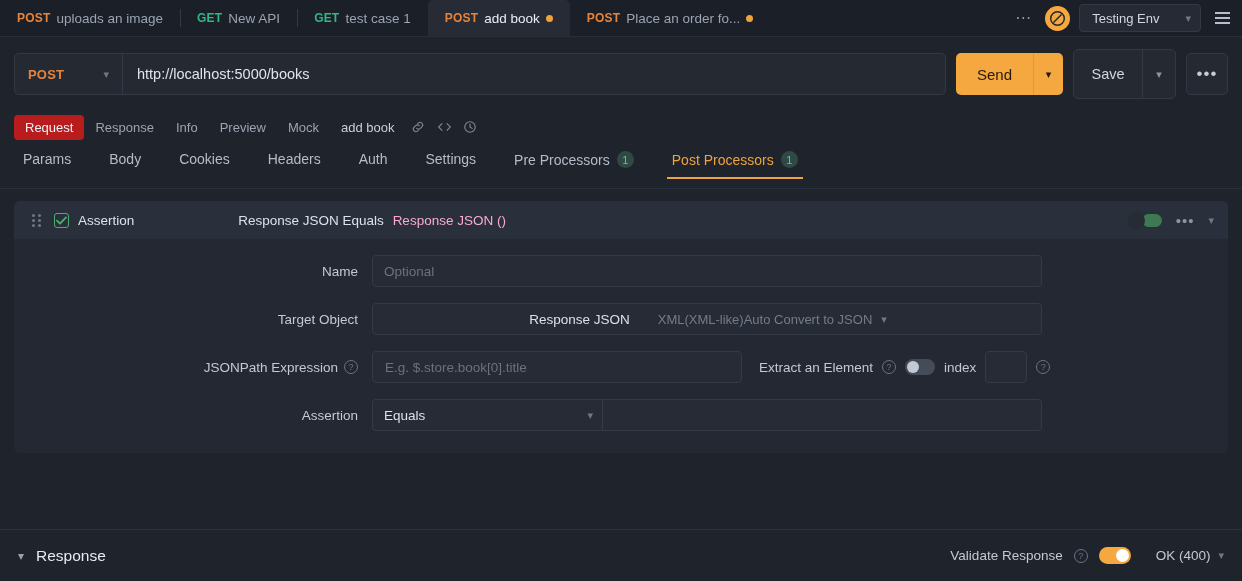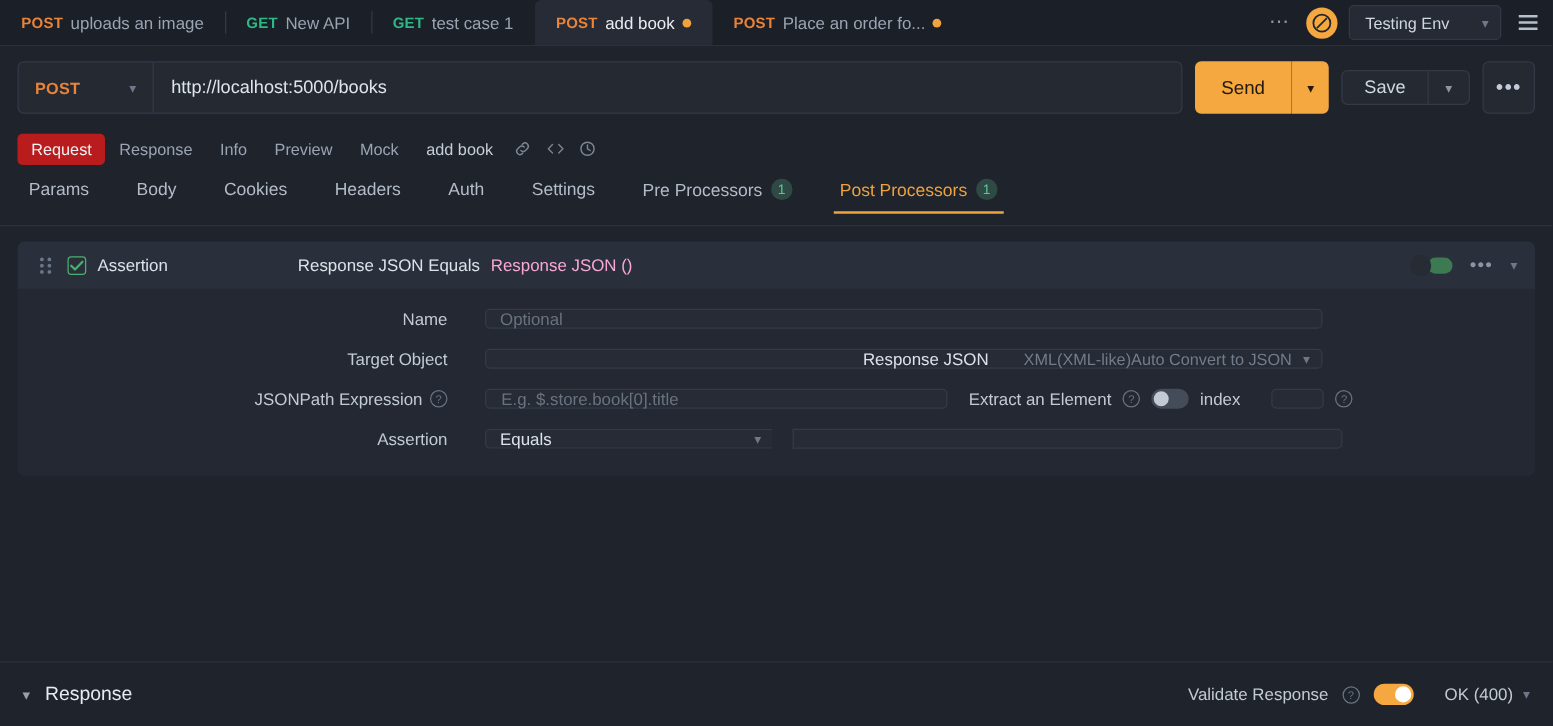--- a/index.html
+++ b/index.html
@@ -88,21 +88,21 @@
   .send-btn {
     background:#f5a83f; color:#231a0d; font-size:15px;
     display:flex; align-items:center; justify-content:center;
     width: 77px; border-radius: 5px 0 0 5px; cursor:pointer;
   }
   .send-caret {
     background:#f5a83f; color:#231a0d; width: 30px;
     display:flex; align-items:center; justify-content:center;
     border-radius: 0 5px 5px 0; border-left:1px solid #e09a33; cursor:pointer; font-size:11px;
   }
-  .save-group { display:flex; height:28px; background:#242932; border:1px solid #333a47; border-radius:5px; }
+  .save-group { display:flex; height:50px; background:#242932; border:1px solid #333a47; border-radius:5px; }
   .save-btn { width: 68px; display:flex; align-items:center; justify-content:center; font-size:14.5px; color:#cfd7e1; cursor:pointer; }
   .save-caret { width: 33px; display:flex; align-items:center; justify-content:center; border-left:1px solid #333a47; cursor:pointer; font-size:11px; color:#8b95a3;}
   .more-btn {
     height:42px; width:42px; background:#242932; border:1px solid #333a47; border-radius:5px;
     display:flex; align-items:center; justify-content:center; color:#c3ccd8; font-size:17px; letter-spacing:1px; cursor:pointer;
   }
 
   
   .subtabs { display:flex; align-items:center; gap:0; padding: 0 14px 0 14px; height: 32px; }
   .subtab { font-size:13px; color:#9aa4b2; padding: 5px 11px; border-radius:4px; cursor:pointer; }
@@ -151,26 +151,26 @@
   .dots { color:#8b95a3; font-size:15px; letter-spacing:1px; cursor:pointer; }
 
   .card-body { padding: 16px 0 22px 0; }
   .frow { display:flex; align-items:center; margin-bottom: 16px; }
   .flabel {
     width: 358px; text-align:right; padding-right:14px;
     font-size:13.5px; color:#c2cad5;
     display:flex; align-items:center; justify-content:flex-end; gap:6px;
   }
   .field {
-    height: 16px; background:#262b35; border:1px solid #343b47; border-radius:4px;
-    display:flex; align-items:center; padding: 0 11px; font-size:13.5px; color:#dbe2ea;margin-left:16px;
+    height: 32px; background:#262b35; border:1px solid #343b47; border-radius:4px;
+    display:flex; align-items:center; padding: 0 11px; font-size:13.5px; color:#dbe2ea;
   }
   .field.ph { color:#69727f; }
   .f-name { width: 670px; }
-  .f-target { width: 670px; justify-content:flex-end; padding-right: 9px; gap: 28px; }
+  .f-target { width: 670px; justify-content:center; padding-right: 9px; gap: 28px; }
   .f-target .right { display:flex; align-items:center; gap:9px; color:#737c8a; font-size:13px; }
   .f-json { width: 370px; padding-left: 12px; }
   .f-index { width: 42px; }
   .f-assert-sel { width: 230px; justify-content:space-between; padding-right:9px; border-radius:4px 0 0 4px; border-right:none; }
   .f-assert-val { width: 440px; border-radius:0 4px 4px 0; }
   .help {
     width:14px; height:14px; border-radius:50%; border:1px solid #6a7382;
     color:#6a7382; font-size:9px; display:flex; align-items:center; justify-content:center;
     cursor:pointer; flex:0 0 auto;
   }

